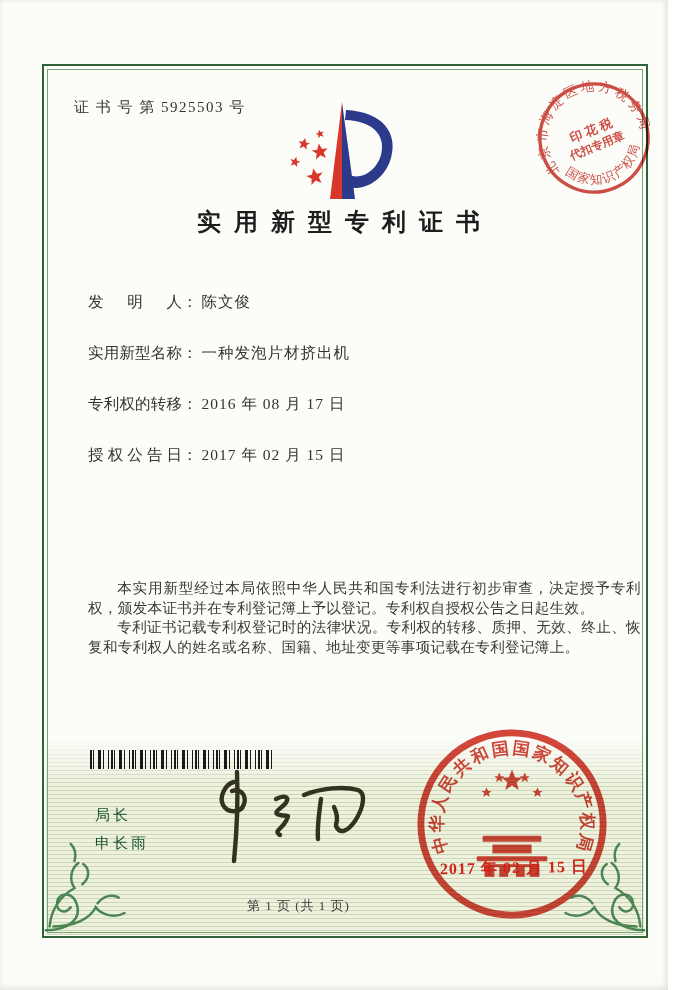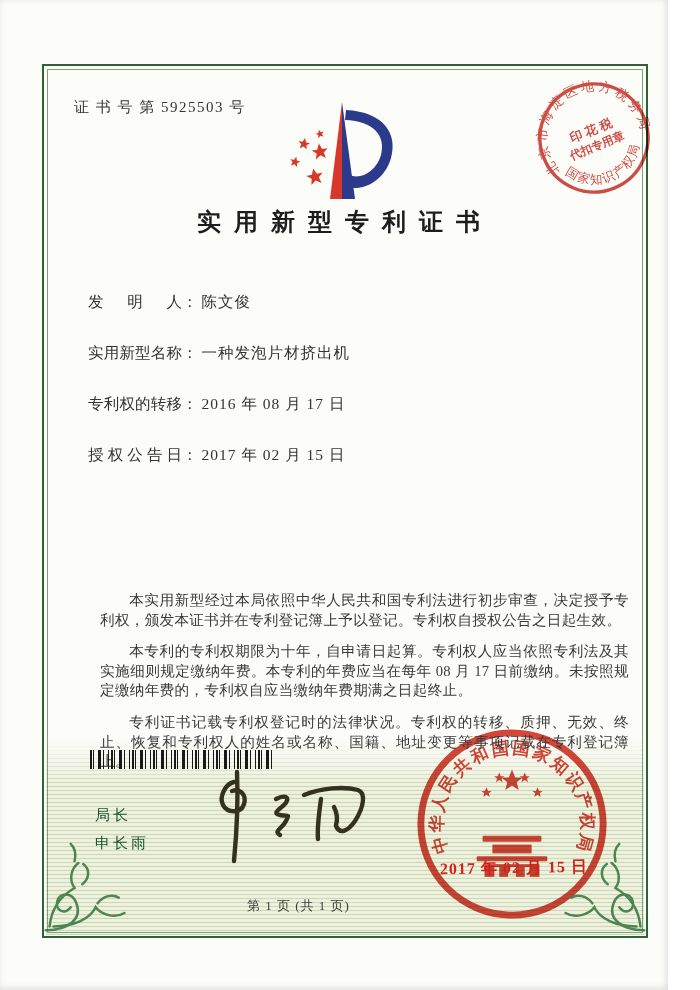--- a/index.html
+++ b/index.html
@@ -36,21 +36,21 @@
     position:absolute;left:0;top:206px;width:690px;text-align:center;
     font-size:24px;font-weight:bold;letter-spacing:13px;color:#1d1d1d;
   }
   .fields{position:absolute;left:88px;top:292px;width:540px;font-size:15.5px;color:#333;}
   .fieldrow{margin-bottom:30px;white-space:nowrap;}
   .flabel{display:inline-block;width:94px;text-align:justify;text-align-last:justify;}
   .fcolon{display:inline-block;}
   .fvalue{margin-left:4px;letter-spacing:1px;}
   .paras{position:absolute;left:88px;top:579px;width:553px;}
   .paras p{
-    margin:12px;font-size:14.6px;line-height:19.6px;color:#3a3a3a;
+    margin:0;font-size:14.6px;line-height:19.6px;color:#3a3a3a;
     text-indent:2em;text-align:justify;letter-spacing:.3px;
   }
   .barcode{
     position:absolute;left:90px;top:750px;width:182px;height:19px;
     background:repeating-linear-gradient(90deg,
       #191919 0 2px, transparent 2px 3px,
       #191919 3px 4px, transparent 4px 8px,
       #191919 8px 11px, transparent 11px 13px,
       #191919 13px 14px, transparent 14px 18px,
       #191919 18px 19px, transparent 19px 21px);
@@ -152,21 +152,20 @@
     <div class="fieldrow">
       <span class="flabel">专利权的转移</span><span class="fcolon">：</span><span class="fvalue">2016 年 08 月 17 日</span>
     </div>
     <div class="fieldrow">
       <span class="flabel">授权公告日</span><span class="fcolon">：</span><span class="fvalue">2017 年 02 月 15 日</span>
     </div>
   </div>
 
   <div class="paras z3">
     <p>本实用新型经过本局依照中华人民共和国专利法进行初步审查，决定授予专利权，颁发本证书并在专利登记簿上予以登记。专利权自授权公告之日起生效。</p>
-    <p>本专利的专利权期限为十年，自申请日起算。专利权人应当依照专利法及其实施细则规定缴纳年费。本专利的年费应当在每年 08 月 17 日前缴纳。未按照规定缴纳年费的，专利权自应当缴纳年费期满之日起终止。</p>
     <p>专利证书记载专利权登记时的法律状况。专利权的转移、质押、无效、终止、恢复和专利权人的姓名或名称、国籍、地址变更等事项记载在专利登记簿上。</p>
   </div>
 
   <div class="barcode z3"></div>
 
   <div class="officer z3">
     <div>局长</div>
     <div>申长雨</div>
   </div>
 

